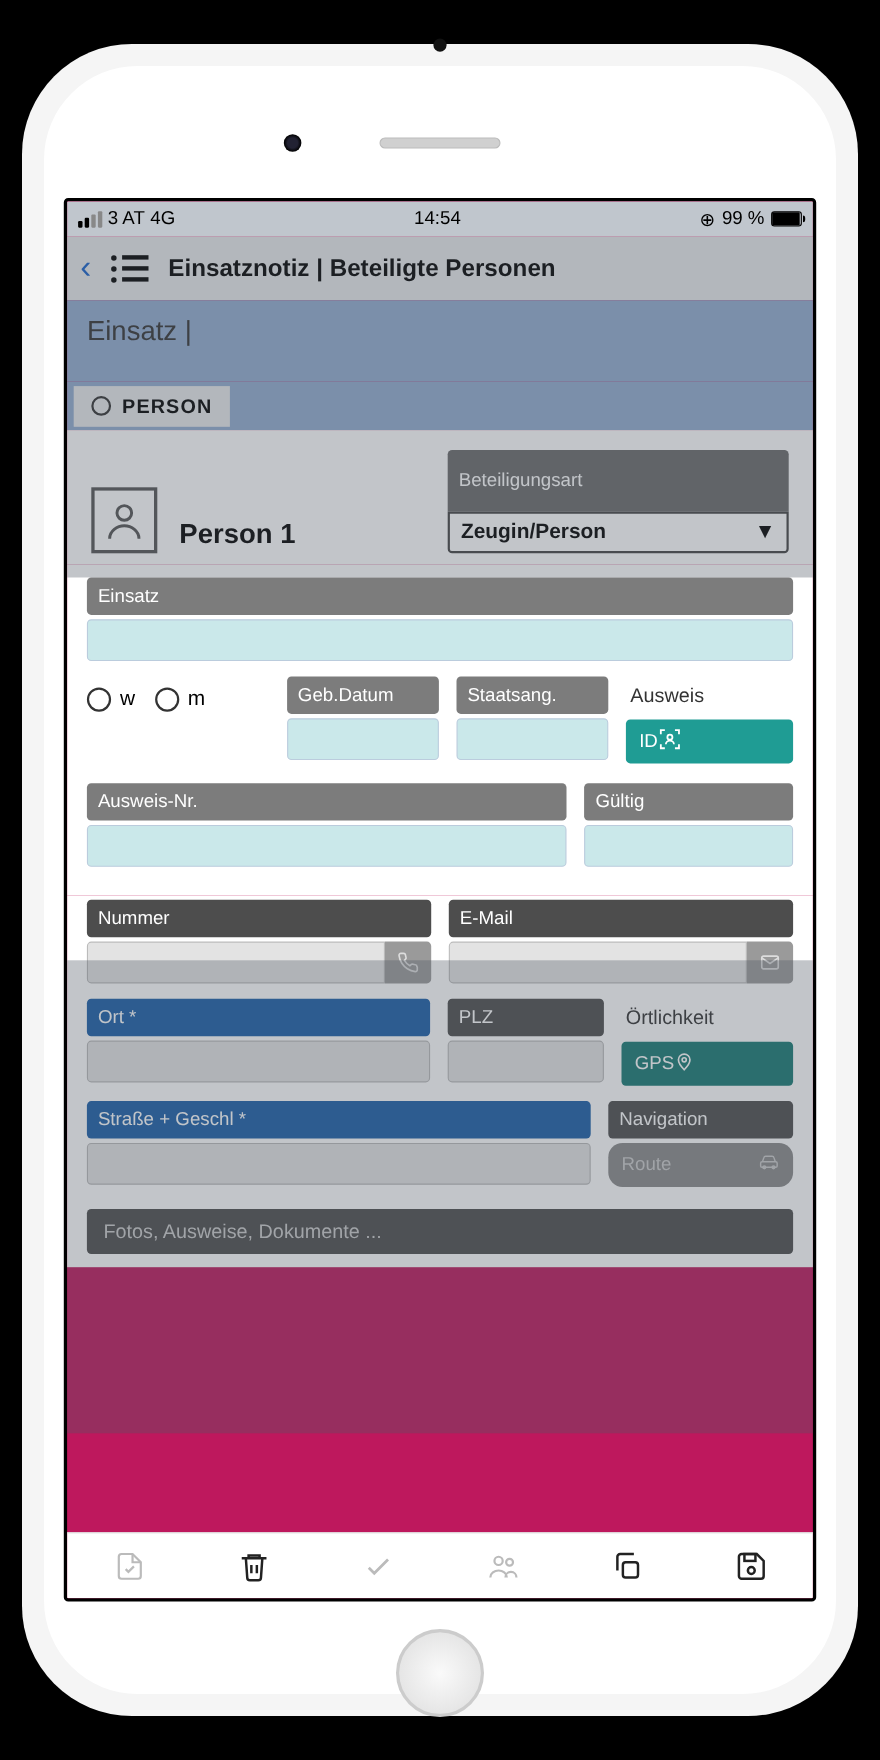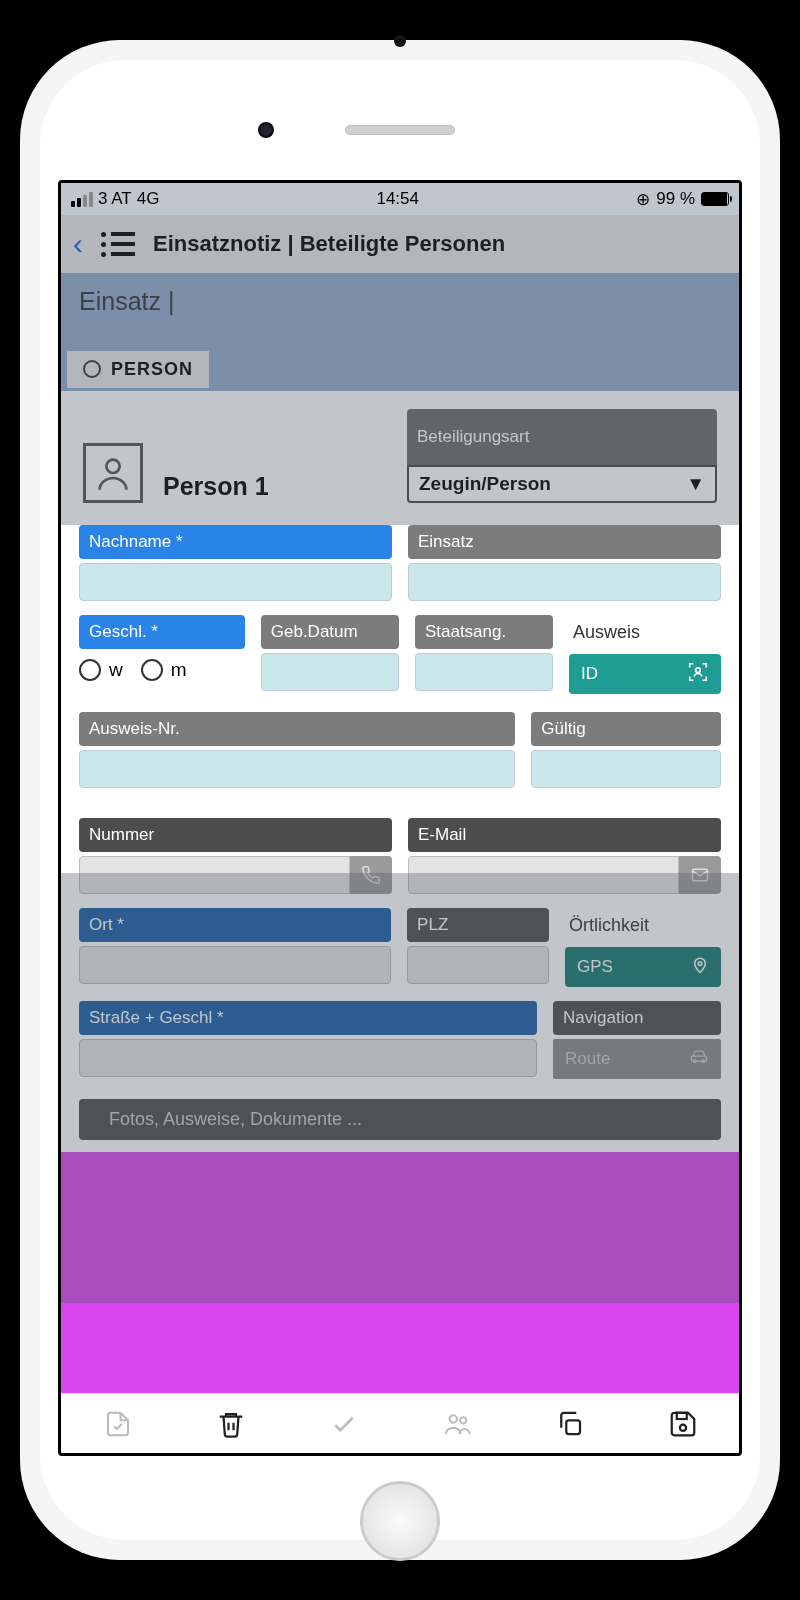--- a/index.html
+++ b/index.html
@@ -3,21 +3,21 @@
 <meta charset="utf-8">
 <style>
   *{box-sizing:border-box;margin:0;padding:0;font-family:-apple-system,Helvetica,Arial,sans-serif}
   body{background:#000;display:flex;justify-content:center;align-items:center;min-height:1600px;width:800px}
   .phone-outer{width:760px;height:1520px;background:#f5f5f5;border-radius:100px;padding:20px;box-shadow:0 0 2px #000}
   .phone-inner{width:100%;height:100%;background:#fff;border-radius:85px;padding:40px 18px 50px;position:relative}
   .speaker-row{display:flex;justify-content:center;align-items:center;gap:40px;height:60px;position:relative}
   .camera{width:16px;height:16px;background:radial-gradient(circle,#223 40%,#000 70%);border-radius:50%;position:absolute;left:200px}
   .speaker{width:110px;height:10px;background:#d0d0d0;border-radius:5px;border:1px solid #bbb}
   .sensor{width:12px;height:12px;background:#111;border-radius:50%;position:absolute;top:-25px;left:50%;transform:translateX(-50%)}
-  .screen{width:100%;height:1276px;border:3px solid #000;border-radius:4px;margin-top:20px;overflow:hidden;position:relative;background:#d946ef}
+  .screen{width:100%;height:1276px;border:3px solid #000;border-radius:4px;margin-top:20px;overflow:hidden;position:relative;background:#be185d}
   .home-btn{width:80px;height:80px;border:3px solid #ccc;border-radius:50%;margin:25px auto 0;background:radial-gradient(circle,#fafafa,#ddd)}
 
   .status-bar{height:32px;background:#c0c6cd;display:flex;align-items:center;justify-content:space-between;padding:0 10px;font-size:17px;font-weight:500;color:#000}
   .status-left{display:flex;align-items:center;gap:5px}
   .signal{display:flex;align-items:flex-end;gap:2px}
   .signal span{width:4px;background:#000;border-radius:1px}
   .signal span:nth-child(1){height:6px}.signal span:nth-child(2){height:9px}
   .signal span:nth-child(3){height:12px;background:#888}.signal span:nth-child(4){height:15px;background:#888}
   .status-right{display:flex;align-items:center;gap:6px}
   .battery{width:28px;height:14px;border:1.5px solid #000;border-radius:3px;position:relative}
@@ -52,29 +52,29 @@
   .form{padding:12px 18px;background:#fff}
   .row{display:flex;gap:16px;margin-bottom:14px}
   .field{flex:1}
   .label{padding:7px 10px;font-size:17px;color:#fff;border-radius:4px}
   .label.req{background:#2a84e8}
   .label.opt{background:#7c7c7c}
   .label.opt-dark{background:#4d4d4d}
   .label.static{background:transparent;color:#333;font-size:18px;font-weight:400;text-align:left;padding-left:4px}
   .input{height:38px;background:#cae8ea;border:1px solid #bcd;border-radius:4px;margin-top:4px}
   .input.gray{background:#e3e3e3;border:1px solid #bbb}
-  .teal-btn{height:40px;background:#1f9c94;color:#fff;border-radius:4px;margin-top:4px;display:flex;align-items:center;justify-content:space-between;padding:0 12px;font-size:17px}
-  .gray-btn{height:40px;background:#8a8a8a;color:#ccc;border-radius:2px;margin-top:4px;display:flex;align-items:center;justify-content:space-between;padding:0 12px;font-size:17px}
+  .teal-btn{height:40px;background:#1f9c94;color:#fff;border-radius:4px;margin-top:4px;display:flex;align-items:center;padding:0 12px;font-size:17px}
+  .gray-btn{height:40px;background:#8a8a8a;color:#ccc;border-radius:13px;margin-top:4px;display:flex;align-items:center;justify-content:space-between;padding:0 12px;font-size:17px}
   .radio-row{display:flex;gap:18px;align-items:center;margin-top:10px}
   .radio-opt{display:flex;align-items:center;gap:8px;font-size:19px}
   .radio-opt .circ{width:22px;height:22px;border:2.5px solid #333;border-radius:50%}
   .with-icon{display:flex;gap:0;margin-top:4px}
   .with-icon .input{flex:1;margin-top:0;border-radius:4px 0 0 4px}
   .icon-box{width:42px;background:#9a9a9a;border-radius:0 4px 4px 0;display:flex;align-items:center;justify-content:center;color:#ddd;font-size:20px}
-  .section-bar{background:#4d4d4d;color:#ccc;padding:10px 30px;font-size:18px;border-radius:4px;margin-top:20px}
+  .section-bar{background:#4d4d4d;color:#ccc;padding:10px 15px;font-size:18px;border-radius:4px;margin-top:20px}
 
   .bottom-bar{position:absolute;bottom:0;left:0;right:0;height:60px;background:#fff;border-top:1px solid #ddd;display:flex;justify-content:space-around;align-items:center}
   .bb-icon{width:34px;height:34px;display:flex;align-items:center;justify-content:center;color:#222}
   .bb-icon.disabled{color:#bbb}
   .bb-icon svg{width:30px;height:30px}
 </style>
 </head>
 <body>
 
 <div class="phone-outer">
@@ -148,31 +148,26 @@
           <div class="type-select">
             <span>Zeugin/Person</span>
             <span>▼</span>
           </div>
         </div>
       </div>
 
       <div class="form">
         <div class="row">
           <div class="field">
-            <div class="label req">Nachname *</div>
-            <div class="input"></div>
-          </div>
-          <div class="field">
             <div class="label opt">Einsatz</div>
             <div class="input"></div>
           </div>
         </div>
         <div class="row">
           <div class="field" style="flex:1.2">
-            <div class="label req">Geschl. *</div>
             <div class="radio-row">
               <div class="radio-opt">
                   <span class="circ"></span>
                   <span>w</span>
                 </div>
               <div class="radio-opt">
                   <span class="circ"></span>
                   <span>m</span>
                 </div>
             </div>

